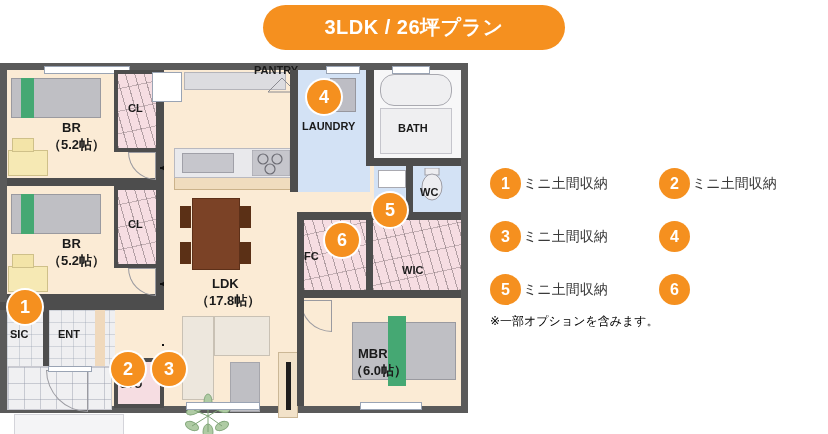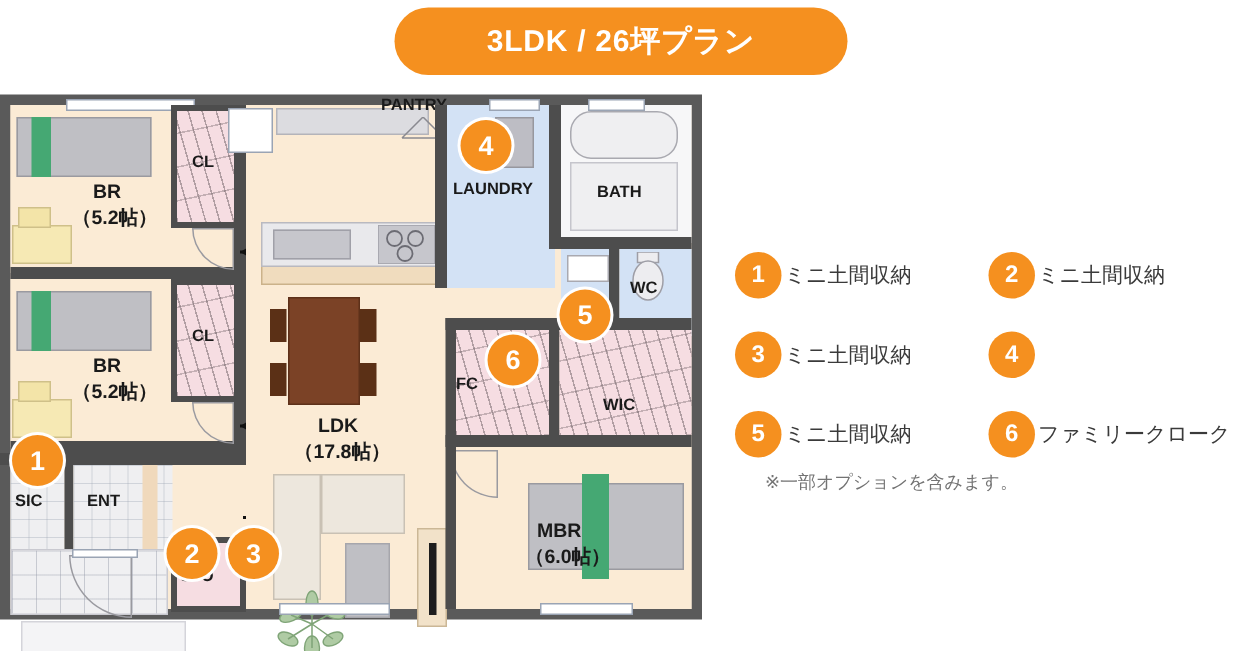--- a/index.html
+++ b/index.html
@@ -74,21 +74,21 @@
      box-shadow:0 0 0 2px #fff;z-index:40;}
 
   
   #legend{position:absolute;left:490px;top:168px;width:338px;}
   .lg-row{display:flex;margin-bottom:22px;}
   .lg-cell{display:flex;align-items:center;width:175px;}
   .lg-num{width:31px;height:31px;border-radius:50%;background:#F5901F;
      color:#fff;font-size:16px;font-weight:bold;flex:none;
      display:flex;align-items:center;justify-content:center;}
   .lg-txt{margin-left:2px;font-size:14px;color:#3a3a3a;}
-  #legend-note{position:absolute;left:510px;top:313px;font-size:12px;color:#737373;}
+  #legend-note{position:absolute;left:490px;top:313px;font-size:12px;color:#000000;}
 </style>
 </head>
 <body>
 
 <div id="title-pill">
   <span>3LDK / 26坪プラン</span>
 </div>
 
 <div id="plan">
 
@@ -274,17 +274,16 @@
       <div class="lg-num">4</div>
     </div>
   </div>
   <div class="lg-row">
     <div class="lg-cell">
       <div class="lg-num">5</div>
       <div class="lg-txt">ミニ土間収納</div>
     </div>
     <div class="lg-cell">
       <div class="lg-num">6</div>
-      <div class="lg-txt">ファミリークローク</div>
     </div>
   </div>
 </div>
 <div id="legend-note">※一部オプションを含みます。</div>
 
 </body></html>

